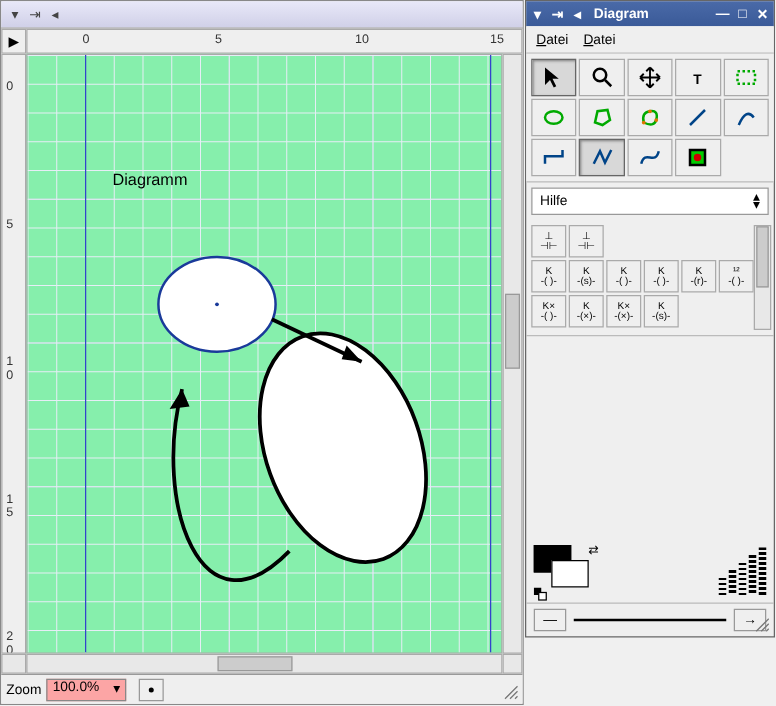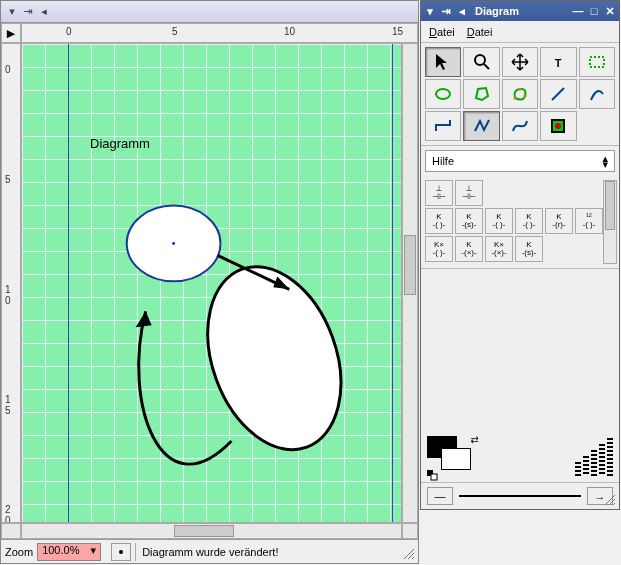--- a/index.html
+++ b/index.html
@@ -154,21 +154,20 @@
   <div class="statusbar">
     <span class="status-zoom-label">Zoom</span>
     <div class="status-zoom-field">
       <span>100.0%</span>
       <span>▾</span>
     </div>
     <div class="status-sep"></div>
     <div class="status-toggle">
         <span style="width:4px;height:4px;background:#000;border-radius:2px"></span>
       </div>
-    <div class="status-msg">Diagramm wurde verändert!</div>
   </div>
   <svg class="resize-grip">
       <path d="M2 12 L12 2 M6 12 L12 6 M10 12 L12 10" stroke="#777" fill="none"></path>
     </svg>
 </div>
 
 <div class="toolbox">
   <div class="toolbox-titlebar">
     <div class="left-icons">
       <span class="tbx-icon">▾</span>

